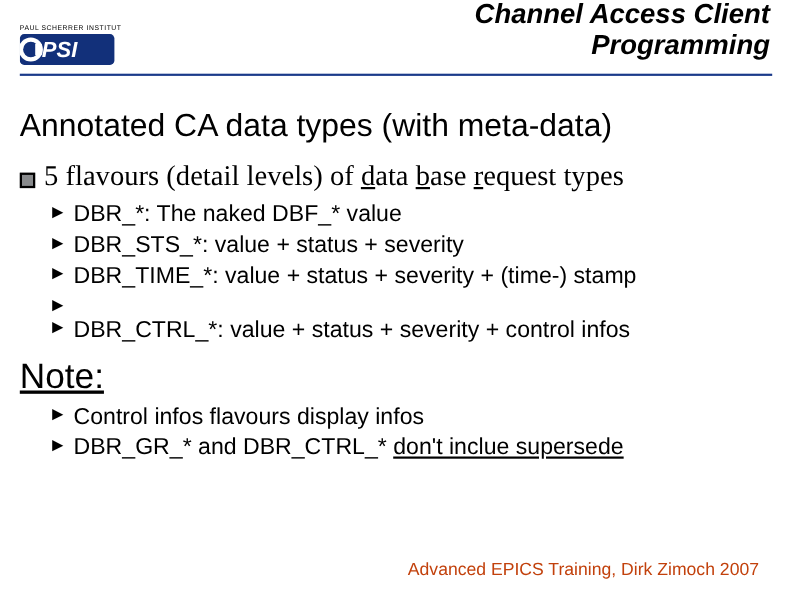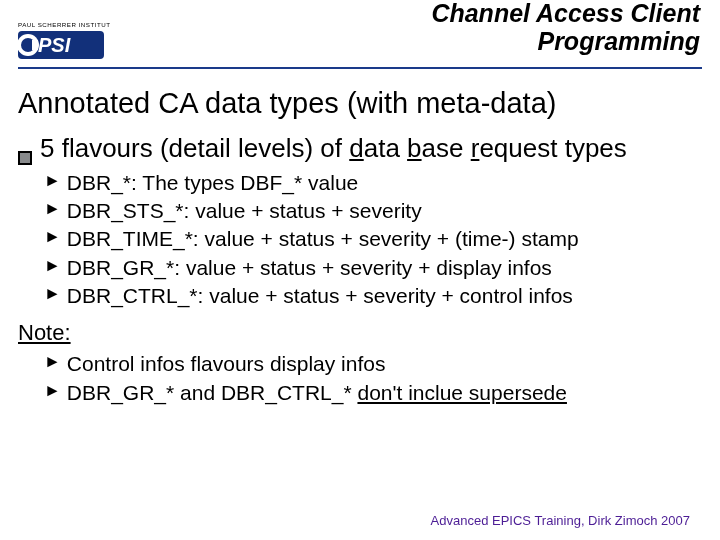--- a/index.html
+++ b/index.html
@@ -28,31 +28,32 @@
     font-size: 25px;
     line-height: 1.1;
     color: #000;
   }
   .hr-line {
     margin: 6px 18px 0 18px;
     border: none;
     border-top: 2px solid #1a3a8a;
   }
   .content {
-    padding: 18px 18px 0 18px;
+    padding: 30px 18px 0 18px;
   }
   .section-title {
     font-size: 29px;
     font-weight: normal;
     margin-bottom: 12px;
   }
   .bullet-line {
     display: flex;
-    align-items: flex-end;
+    align-items: center;
     margin-bottom: 2px;
+    font-family: Liberation Serif, serif;
   }
   .bullet-sq {
     display: inline-block;
     width: 14px;
     height: 14px;
     border: 2px solid #000;
     background: #888a8c;
     margin-right: 8px;
     margin-top: 8px;
     flex-shrink: 0;
@@ -76,30 +77,30 @@
   .tri {
     display: inline-block;
     margin-right: 6px;
     margin-top: 3px;
     color: #000;
     font-size: 17px;
     line-height: 1;
     flex-shrink: 0;
   }
   .note-line {
-    font-size: 22px;
+    font-size: 32px;
     margin-top: 2px;
     margin-bottom: 2px;
   }
   .footer {
     position: absolute;
     right: 30px;
     bottom: 12px;
-    font-size: 13px;
-    color: #4c1d95;
+    font-size: 16px;
+    color: #c2410c;
   }
   b { font-weight: normal; }
 </style>
 </head>
 <body>
 
 <div class="header">
   <div class="logo">
     <svg width="96" height="44" viewBox="0 0 96 44">
       <text x="0" y="8" font-family="Arial" font-size="6.2" letter-spacing="0.5" fill="#000">PAUL SCHERRER INSTITUT</text>
@@ -121,33 +122,32 @@
   <div class="section-title">Annotated CA data types (with meta-data)</div>
 
   <div class="bullet-line">
     <span class="bullet-sq"></span>
     <span class="lvl1-text"><span>5 flavours (detail levels) of </span><span class="ud">d</span><span>ata </span><span class="ud">b</span><span>ase </span><span class="ud">r</span><span>equest types</span></span>
   </div>
 
   <div class="sub-list">
     <div class="sub-line">
       <span class="tri">►</span>
-      <span><span>DBR_*: </span><span>The types DBF_* </span><b>value</b></span>
+      <span><span>DBR_*: </span><span>The naked DBF_* </span><b>value</b></span>
     </div>
     <div class="sub-line">
       <span class="tri">►</span>
       <span><span>DBR_STS_*: </span><b>value</b><span> + </span><b>status</b><span> + </span><b>severity</b></span>
     </div>
     <div class="sub-line">
       <span class="tri">►</span>
       <span><span>DBR_TIME_*: </span><b>value</b><span> + </span><b>status</b><span> + </span><b>severity</b><span> + (time-) stamp</span></span>
     </div>
     <div class="sub-line">
       <span class="tri">►</span>
-      <span><span>DBR_GR_*: </span><b>value</b><span> + </span><b>status</b><span> + </span><b>severity</b><span> + display infos</span></span>
     </div>
     <div class="sub-line">
       <span class="tri">►</span>
       <span><span>DBR_CTRL_*: </span><b>value</b><span> + </span><b>status</b><span> + </span><b>severity</b><span> + control infos</span></span>
     </div>
   </div>
 
 
   <div class="note-line"><span class="ud">Note:</span></div>
 

